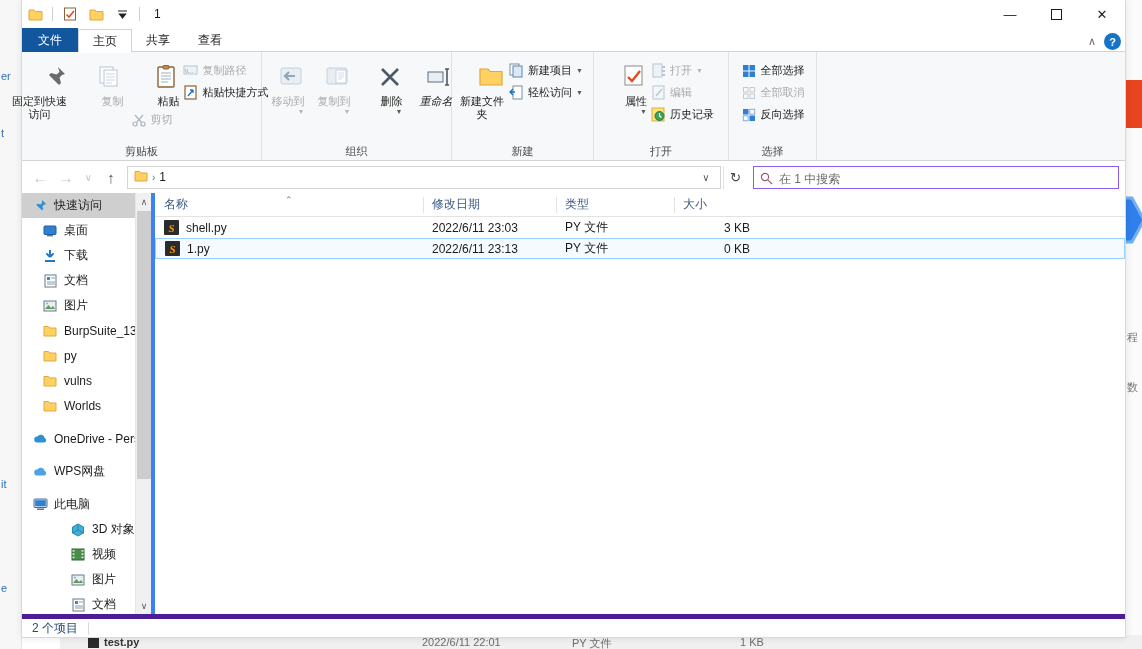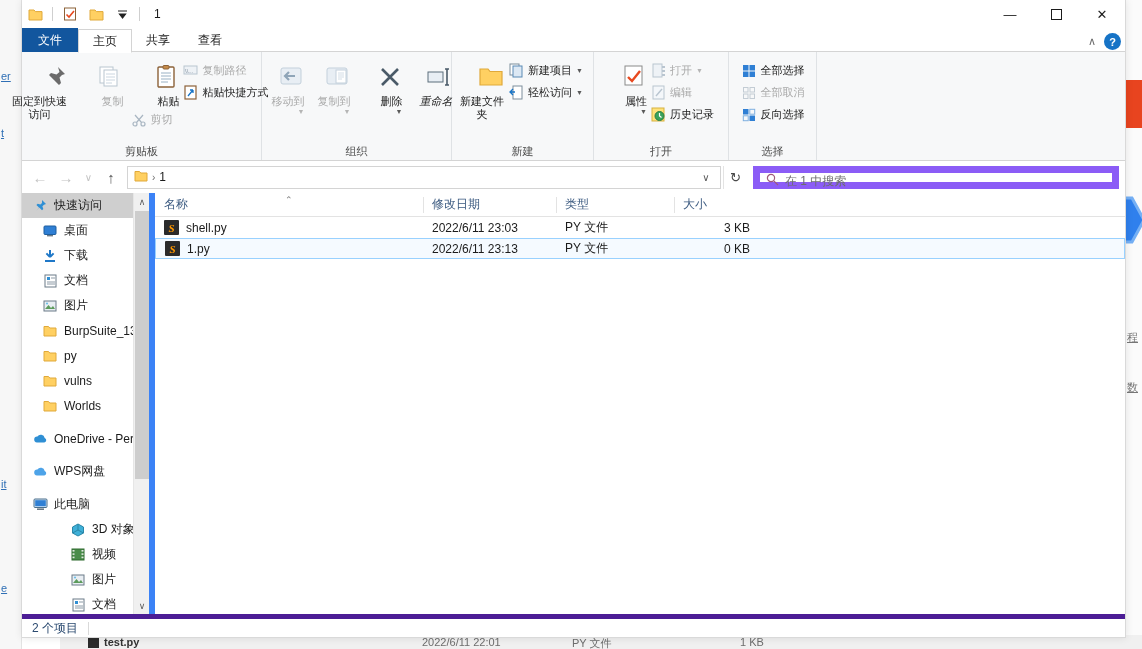--- a/index.html
+++ b/index.html
@@ -14,21 +14,20 @@
 
   
   #bg-layer { position: absolute; inset: 0; background: #ffffff; }
   .bg-strip-left {
     position: absolute; left: 0; top: 0; width: 22px; height: 649px;
     background: #f7f7f7; border-right: 1px solid #e3e3e3;
   }
   .bg-left-mark {
     position: absolute; color: #2f6fb5; font-size: 11px;
     font-family: "Liberation Sans", sans-serif;
-    text-decoration: underline;
   }
   .bg-right-panel {
     position: absolute; right: 0; top: 0; width: 40px; height: 649px;
     background: #fbfbfb; border-left: 1px solid #e0e0e0;
   }
   .bg-red-blob {
     position: absolute; right: 0; top: 80px; width: 22px; height: 48px;
     background: #e8441f; border-radius: 6px 0 0 6px;
   }
   .bg-blue-hex {
@@ -155,31 +154,31 @@
   .crumb-sep { color: #6d6d6d; font-size: 10px; }
   .addr-drop {
     width: 24px; height: 23px; display: flex; align-items: center; justify-content: center;
     color: #5a5a5a; font-size: 10px;
   }
   .refresh {
     width: 24px; height: 23px; display: flex; align-items: center; justify-content: center;
     color: #4a4a4a; font-size: 13px; border-left: 1px solid #e3e3e3;
   }
   .search-box {
-    flex: 1; height: 23px; border: 7px solid #8b5cf6; background: #fff;
-    display: flex; align-items: flex-start; gap: 6px; padding: 0 6px; margin-left: 4px;
+    flex: 1; height: 23px; border: 1px solid #8b5cf6; background: #fff;
+    display: flex; align-items: flex-end; gap: 6px; padding: 0 6px; margin-left: 4px;
   }
   .search-box .ph { font-size: 12px; color: #6d6d6d; }
 
   
   .body { flex: 1; display: flex; background: #fff; min-height: 0; position: relative; }
 
   .navpane {
     width: 133px; flex: none; background: #ffffff; position: relative;
-    overflow: hidden; border-right: 6px solid #3b82f6;
+    overflow: hidden; border-right: 4px solid #3b82f6;
   }
   .nav-item {
     height: 25px; display: flex; align-items: center; gap: 6px; padding-left: 10px;
     font-size: 12px; color: #1b1b1b; white-space: nowrap; position: relative;
   }
   .nav-item.sel { background: #cfcfcf; }
   .nav-item.l1 { padding-left: 20px; }
   .nav-item.l2 { padding-left: 28px; margin-left: 20px; }
   .nav-ico { width: 16px; height: 16px; flex: none; display: flex; align-items: center; justify-content: center; }
   .nav-lbl { overflow: hidden; text-overflow: clip; }

